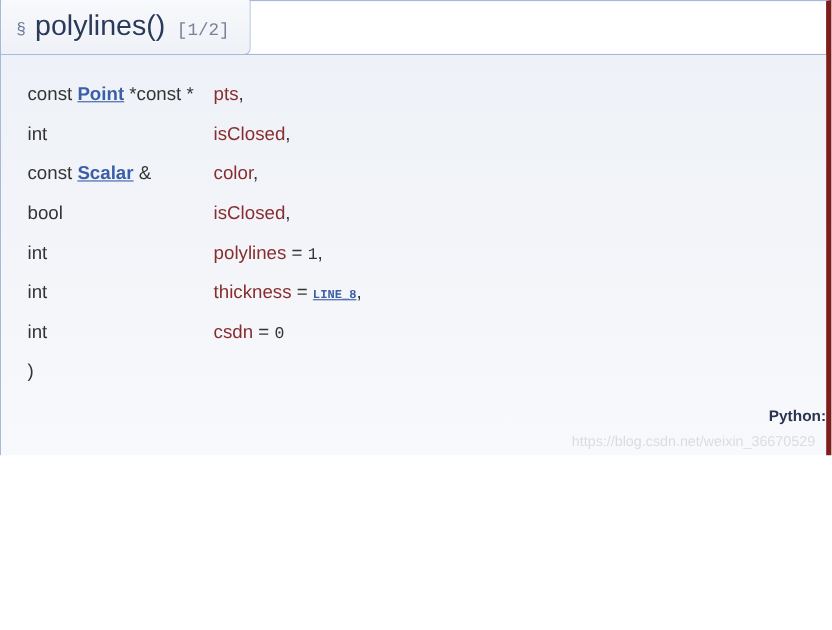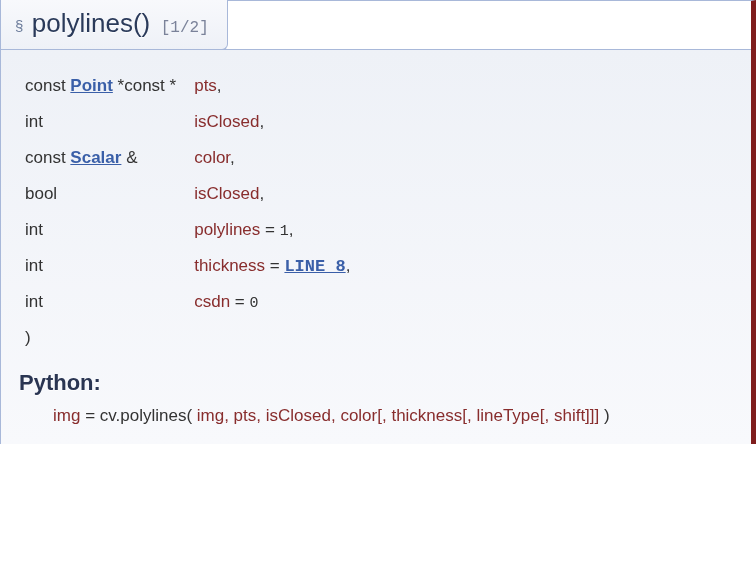--- a/index.html
+++ b/index.html
@@ -56,29 +56,30 @@
   table.sig td {
     padding: 8px 6px 8px 0;
     vertical-align: baseline;
     font-size: 17px;
     color: #333;
   }
   .prefix { white-space: nowrap; padding-right: 4px !important; }
   .type-col { padding-right: 18px !important; }
   .type-link { color: #3a5fa8; font-weight: 600; }
   .param { color: #882d2d; }
-  .default-link { color: #3a5fa8; font-family: "Courier New", monospace; font-weight: 600; font-size: 17px; text-decoration: underline; }
+  .default-link { color: #3a5fa8; font-family: "Courier New", monospace; font-weight: 600; font-size: 11px; text-decoration: underline; }
   .default-num { font-family: "Courier New", monospace; font-size: 15px; }
   .paren { font-size: 17px; color: #333; }
   .heading {
     font-weight: 700;
     color: #2a3552;
-    font-size: 22px;
+    font-size: 14px;
     margin: 14px 0 10px 0;
     text-shadow: 0 1px 1px rgba(255,255,255,0.9);
+    text-align: right;
   }
   .python-sig {
     padding-left: 34px;
     font-size: 17px;
     color: #333;
   }
   .python-sig .param { color: #882d2d; }
   .watermark {
     position: absolute;
     right: 10px;
@@ -160,19 +161,17 @@
       <tr>
         <td></td>
         <td class="paren">)</td>
         <td></td>
       </tr>
     </tbody>
       </table>
 
     <div class="heading">Python:</div>
 
-    <div class="python-sig">
-      <span class="param">img</span><span> = cv.polylines(</span><span class="param"> img, pts, isClosed, color[, thickness[, lineType[, shift]]]</span><span> )</span>
-    </div>
 
+    <div class="watermark">https://blog.csdn.net/weixin_36670529</div>
 
   </div>
 </div>
 
 </body></html>

